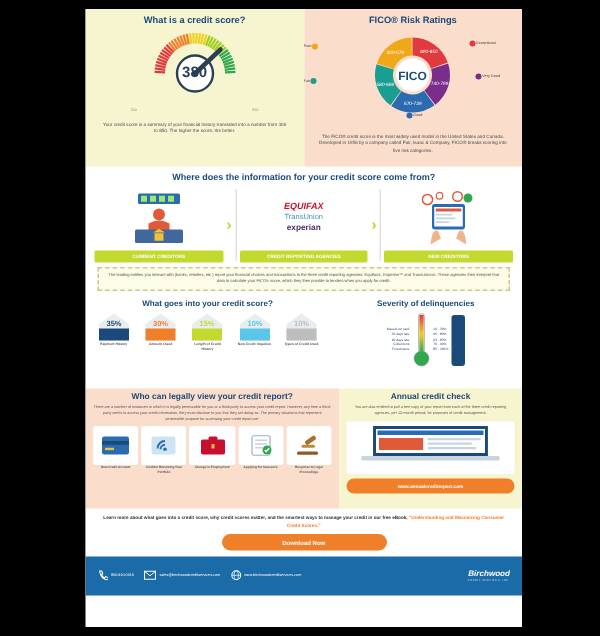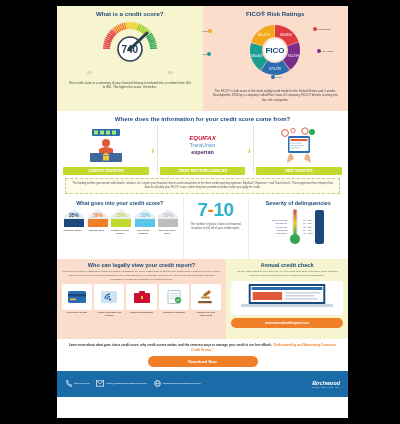--- a/index.html
+++ b/index.html
@@ -161,21 +161,21 @@
               <line x1="61.63" y1="22.73" x2="68.15" y2="20.19" stroke="#2fa84f" stroke-width="1.5"></line>
               <line x1="62.17" y1="24.29" x2="68.88" y2="22.30" stroke="#2fa84f" stroke-width="1.5"></line>
               <line x1="62.57" y1="25.90" x2="69.43" y2="24.46" stroke="#2fa84f" stroke-width="1.5"></line>
               <line x1="62.85" y1="27.53" x2="69.79" y2="26.66" stroke="#2fa84f" stroke-width="1.5"></line>
               <line x1="62.98" y1="29.17" x2="69.98" y2="28.88" stroke="#2fa84f" stroke-width="1.5"></line>
             </g>
           <circle cx="43" cy="30" r="12" fill="#fff" stroke="#2a3f55" stroke-width="1.6"></circle>
           <path d="M43,30 L60,14" stroke="#2a3f55" stroke-width="3" stroke-linecap="round"></path>
           <circle cx="43" cy="30" r="2.2" fill="#2a3f55"></circle>
         </svg>
-        <div class="gnum">740</div>
+        <div class="gnum">380</div>
         <div class="gmin">300</div>
         <div class="gmax">850</div>
       </div>
       <div class="cap">Your credit score is a summary of your financial history translated into a number from 300 to 850. The higher the score, the better.</div>
     </div>
 
     <div class="pR">
       <div class="ph">FICO® Risk Ratings</div>
       <div class="fico">
         <svg class="fsvg" width="76" height="62" viewBox="0 0 76 62">
@@ -308,26 +308,20 @@
             <svg class="hsvg" width="22" height="20" viewBox="0 0 22 20">
               <path d="M11,1 L21,8 L21,19 L1,19 L1,8 Z" fill="#e8edf2"></path>
               <path d="M1,11 L21,11 L21,19 L1,19 Z" fill="#bdbdbd"></path>
               <text x="11" y="9" text-anchor="middle" font-size="5" font-weight="bold" font-family="Liberation Sans, sans-serif" fill="#bdbdbd">10%</text>
             </svg>
             <div class="hlbl">Types of Credit Used</div>
           </div>
         </div>
     </div>
 
-    <div class="m2">
-      <div class="bigstat">
-        <span>7</span><span class="dash">-</span><span class="n2">10</span>
-      </div>
-      <div class="statcap">The number of years it takes for financial mistakes to fall off of your credit report.</div>
-    </div>
 
     <div class="m3">
       <div class="mh">Severity of delinquencies</div>
       <div class="thermo">
         <div class="tcol l" id="delLabels">
             <div>Maxed out card</div>
             <div>30 days late</div>
             <div>90 days late</div>
             <div>Collections</div>
             <div>Foreclosure</div>

